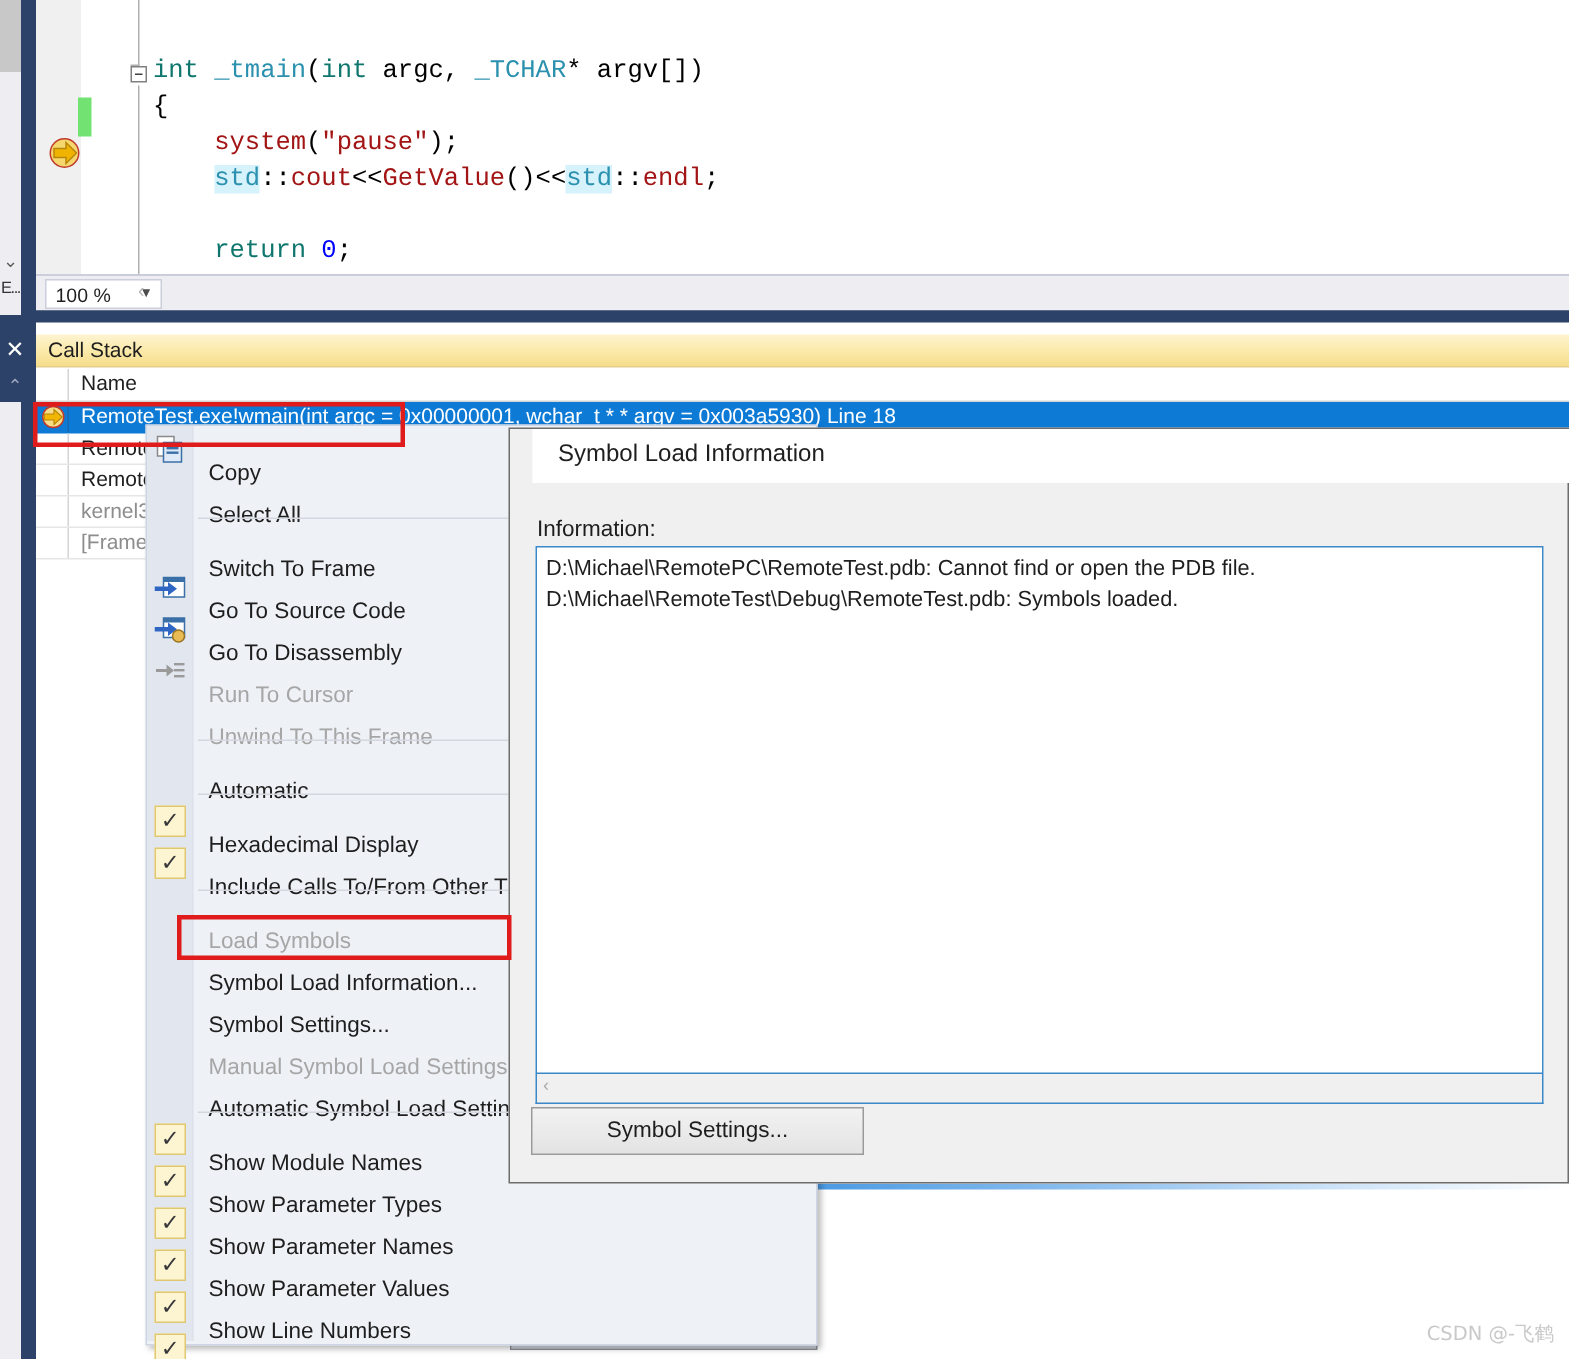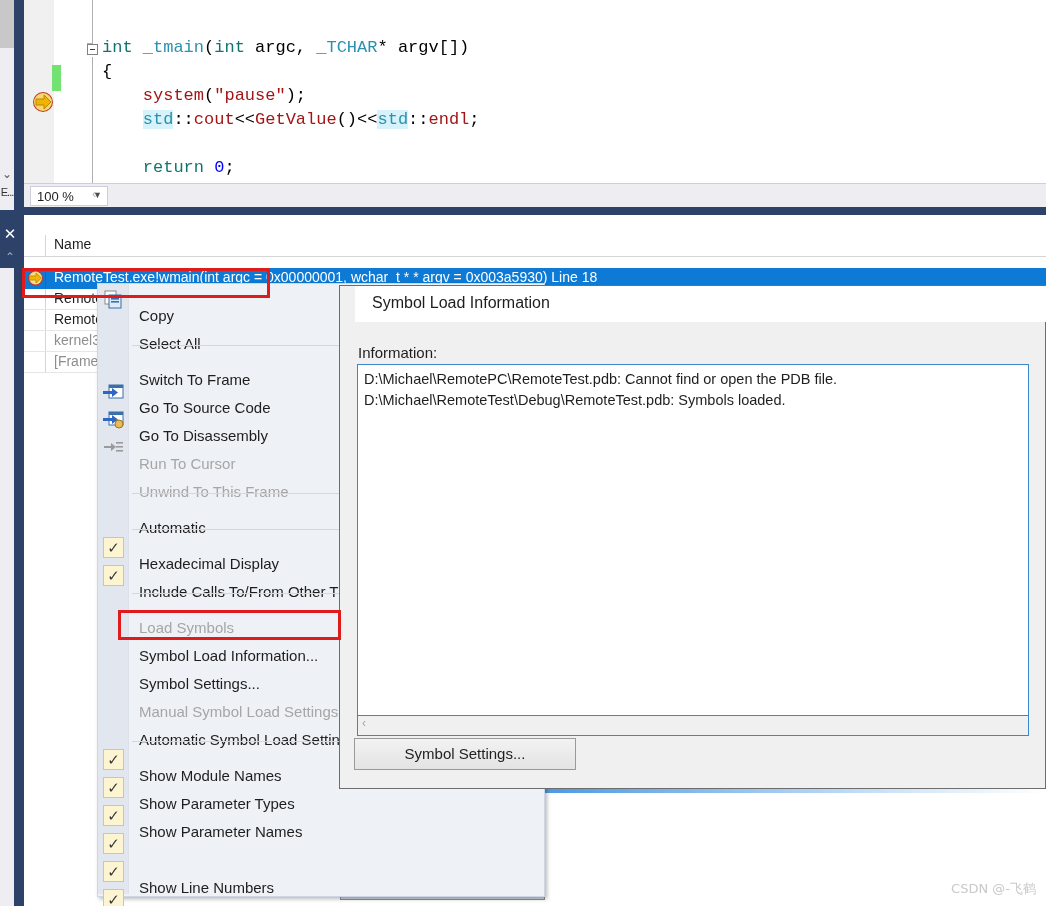--- a/index.html
+++ b/index.html
@@ -137,21 +137,21 @@
     background: #ffffff;
   }
   .callstack-title {
     position: absolute; left: 0; top: 8px; width: 1022px; height: 22px;
     background: linear-gradient(to bottom, #fdf4d0 0%, #fbe9a8 55%, #f6dd8c 100%);
     border-bottom: 1px solid #e3cf8a;
     box-sizing: border-box;
     font-size: 14px; color: #1e1e1e; padding: 2px 0 0 8px;
   }
   .cs-header-row {
-    position: absolute; left: 0; top: 20px; width: 1022px; height: 22px;
+    position: absolute; left: 0; top: 31px; width: 1022px; height: 22px;
     background: #ffffff; border-bottom: 1px solid #d4d4d4; box-sizing: border-box;
   }
   .cs-header-gutter {
     position: absolute; left: 0; top: 0; width: 22px; height: 21px;
     border-right: 1px solid #d4d4d4; box-sizing: border-box;
   }
   .cs-header-name {
     position: absolute; left: 30px; top: 1px; font-size: 14px; color: #1e1e1e;
   }
   .cs-row {
@@ -324,20 +324,21 @@
   <div class="editor-statusbar">
     <div class="zoom-combo">
       <span class="zval">100 %</span>
       <span class="zarrow">▼</span>
     </div>
   </div>
   <div class="hscroll-left-chev">‹</div>
   <div class="chrome-band-h"></div>
 
   <div class="callstack-pane">
+    <div class="callstack-title">Call Stack</div>
     <div class="cs-header-row">
       <div class="cs-header-gutter"></div>
       <div class="cs-header-name">Name</div>
     </div>
     <div id="cs-rows-host">
         <div class="cs-row selected" style="top: 53px;">
           <div class="rowgutter">
             <svg class="cs-arrow-yellow" width="17" height="16" viewBox="0 0 17 16">
               <circle cx="8.5" cy="8" r="7.5" fill="#c0392b"></circle>
               <circle cx="8.5" cy="8" r="6.5" fill="#f7dd88"></circle>
@@ -457,20 +458,21 @@
         <div class="ctx-item" style="top: 490px;">
           <div class="ctx-check">✓</div>
           <span class="lbl">Show Parameter Types</span>
         </div>
         <div class="ctx-item" style="top: 518px;">
           <div class="ctx-check">✓</div>
           <span class="lbl">Show Parameter Names</span>
         </div>
         <div class="ctx-item" style="top: 546px;">
           <div class="ctx-check">✓</div>
+          <span class="lbl">Show Parameter Values</span>
         </div>
         <div class="ctx-item" style="top: 574px;">
           <div class="ctx-check">✓</div>
           <span class="lbl">Show Line Numbers</span>
         </div>
         <div class="ctx-item" style="top: 602px;">
           <div class="ctx-check">✓</div>
           <span class="lbl">Show Byte Offsets</span>
         </div>
       </div>

